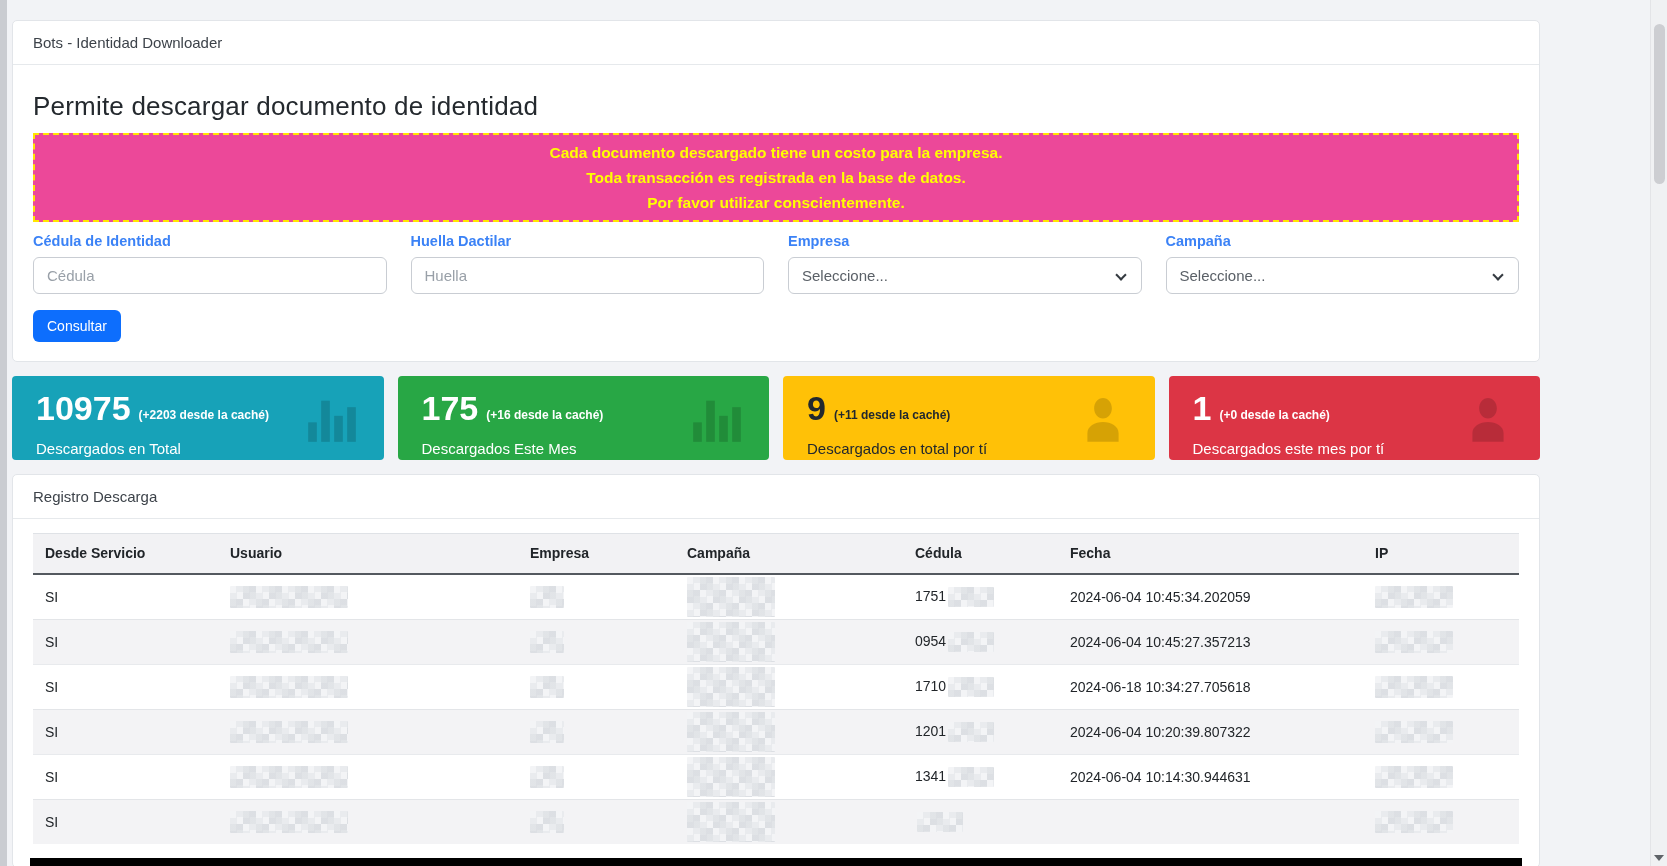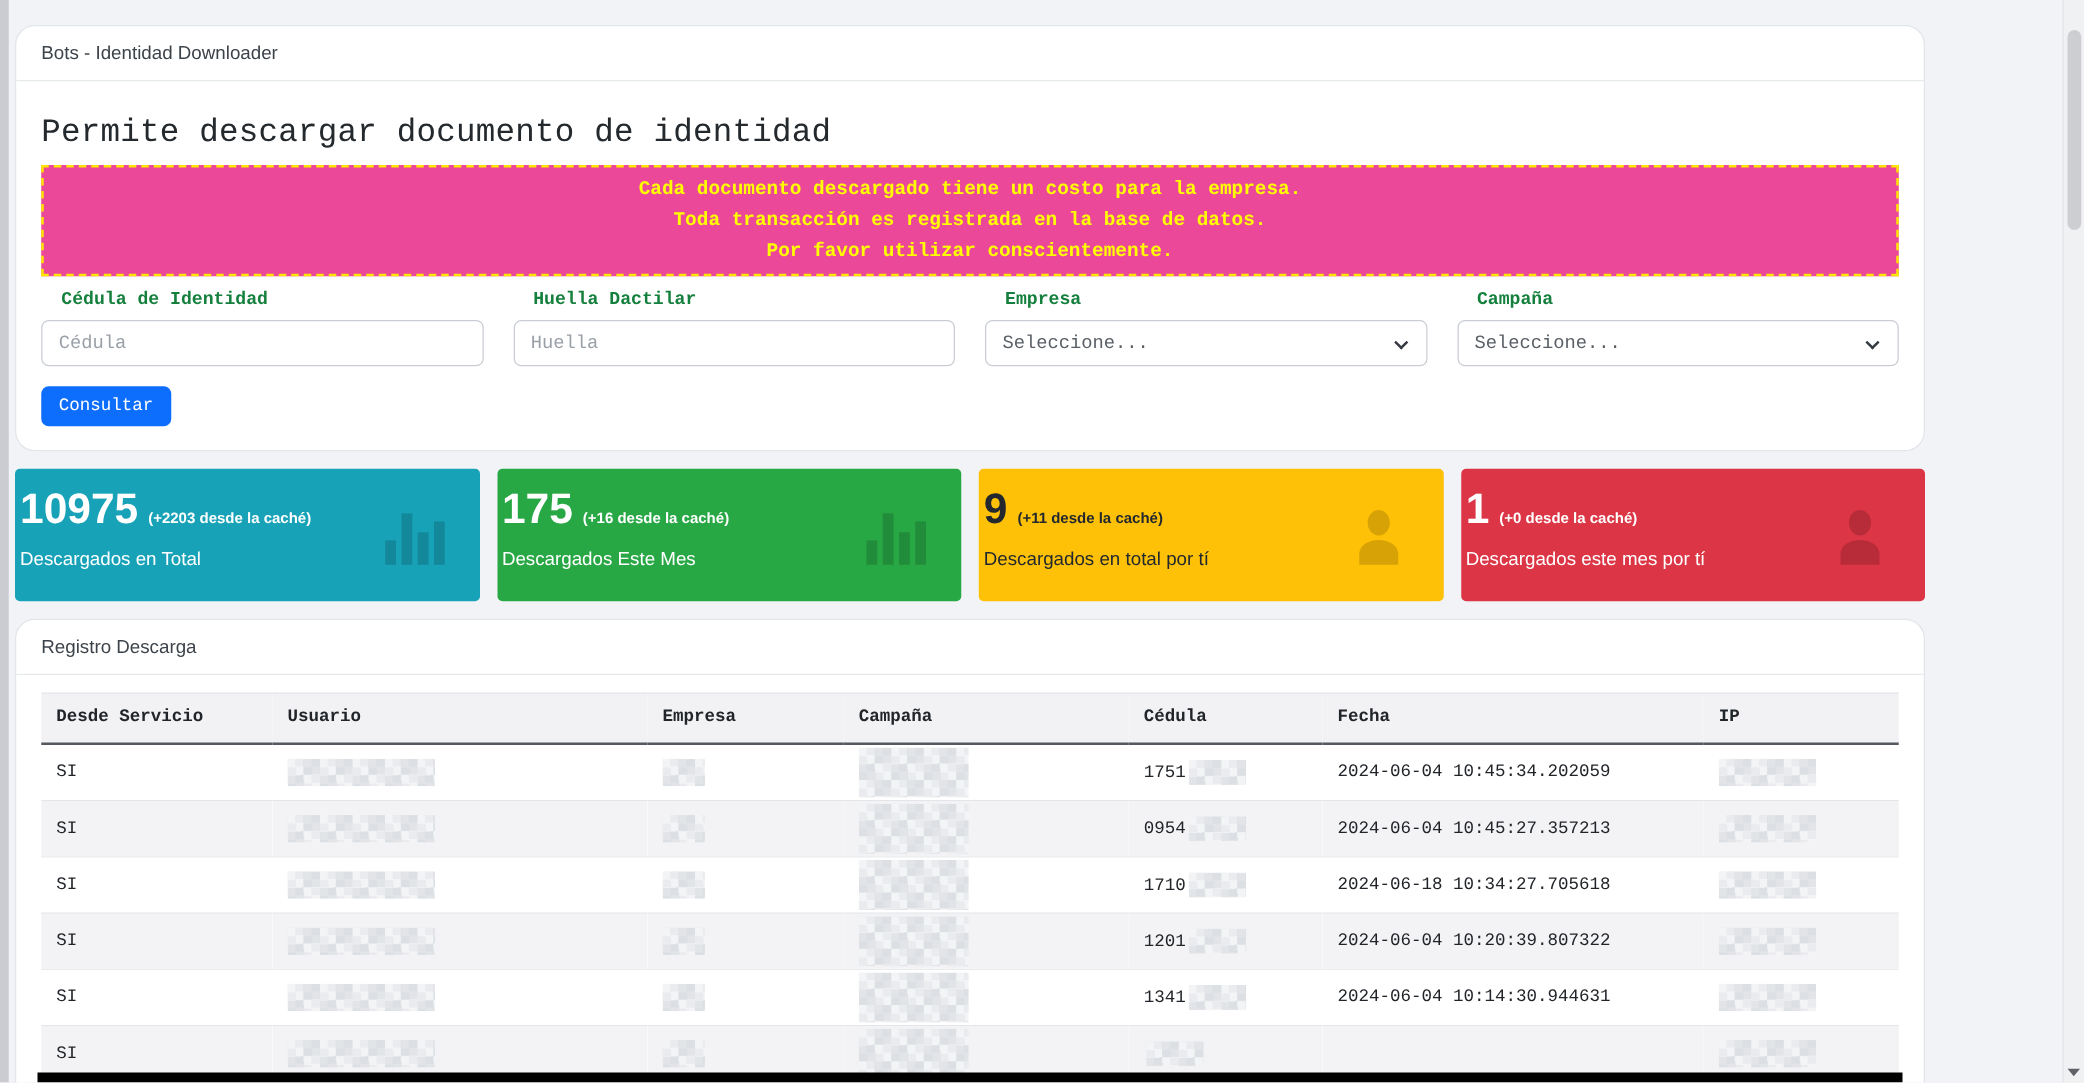--- a/index.html
+++ b/index.html
@@ -14,30 +14,30 @@
   .left-strip {
     position: absolute; left: 0; top: 0; width: 7px; height: 866px;
     background: #caccd1;
   }
   .content { position: absolute; left: 12px; top: 20px; width: 1528px; }
 
   
   .card {
     background: #ffffff;
     border: 1px solid #e2e5e9;
-    border-radius: 16px;
+    border-radius: 5px;
     position: relative;
   }
   .card-header {
     padding: 13px 20px;
     border-bottom: 1px solid #e6e9ec;
     font-size: 15px;
     color: #3d434a;
   }
-  .card-body { padding: 14px 20px 19px 20px; font-family: Liberation Mono, monospace; }
+  .card-body { padding: 14px 20px 19px 20px; }
 
   
   .page-heading {
     font-size: 26px;
     font-weight: 500;
     color: #24292e;
     margin: 12px 0 11px 0;
     letter-spacing: .2px;
   }
   .warning-box {
@@ -54,24 +54,23 @@
   }
   .form-grid {
     display: grid;
     grid-template-columns: repeat(4, 1fr);
     column-gap: 24px;
     margin-top: 11px;
   }
   .field-label {
     font-size: 14.5px;
     font-weight: 700;
-    color: #15803d;
+    color: #3b82f6;
     margin-bottom: 8px;
     display: block;
-    margin-left: 16px;
   }
   .text-input, .select-box {
     width: 100%;
     height: 37px;
     border: 1px solid #c9cdd3;
     border-radius: 6px;
     background: #fff;
     font-family: inherit;
     font-size: 15px;
     padding: 0 13px;
@@ -102,25 +101,25 @@
     font-family: inherit;
     font-size: 14px;
     padding: 8px 14px;
     cursor: pointer;
   }
 
   
   .stats-row { display: flex; gap: 14px; margin-top: 14px; }
   .stat-card {
     flex: 1;
-    height: 106px;
+    height: 84px;
     border-radius: 4px;
     color: #ffffff;
     position: relative;
-    padding: 15px 4px;
+    padding: 15px 24px;
     overflow: hidden;
   }
   .stat-card.dark-text { color: #22282e; }
   .stat-top { display: flex; align-items: flex-end; gap: 8px; }
   .stat-value { font-size: 34px; font-weight: 700; line-height: 34px; }
   .stat-delta { font-size: 12px; font-weight: 700; padding-bottom: 3px; }
   .stat-label { font-size: 15px; margin-top: 15px; }
   .stat-icon {
     position: absolute; right: 26px; top: 50%;
     transform: translateY(-50%);

